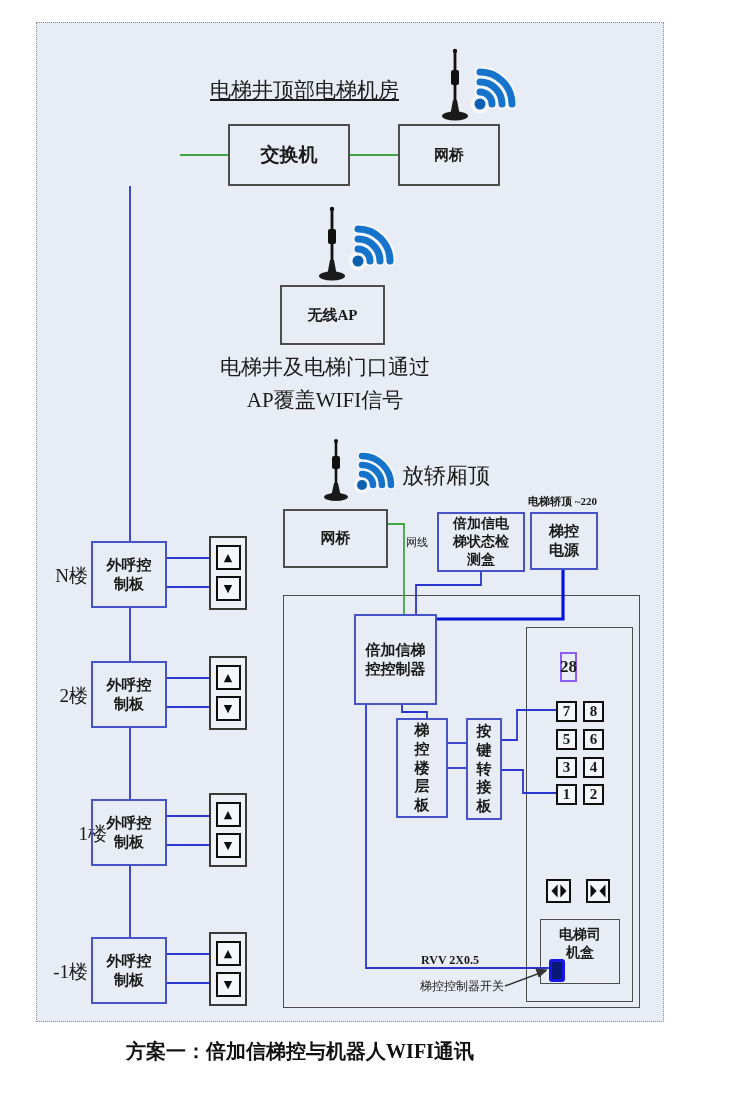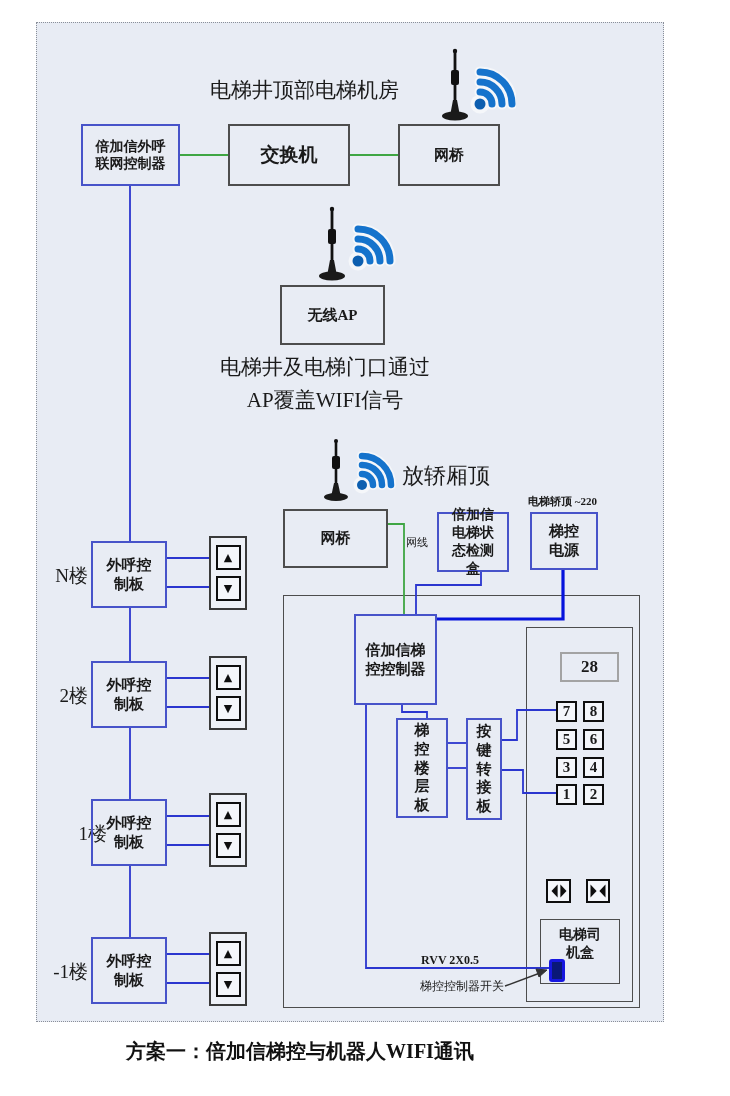--- a/index.html
+++ b/index.html
@@ -46,69 +46,66 @@
     font-size:20px;font-weight:bold;color:#111;
   }
   svg.overlay{position:absolute;left:0;top:0;pointer-events:none;}
 </style>
 </head>
 <body>
 
 <div id="stage">
   <div id="diagram"></div>
 
-  <div class="lbl" style="left:210px;top:76px;font-size:21px;">电梯井顶部电梯机房</div>
+  <div class="lbl" style="left:210px;top:76px;font-size:21px;text-decoration:underline;">电梯井顶部电梯机房</div>
 
   <div class="lbl" style="left:180px;top:353px;width:290px;text-align:center;font-size:21px;">电梯井及电梯门口通过</div>
   <div class="lbl" style="left:180px;top:386px;width:290px;text-align:center;font-size:21px;">AP覆盖WIFI信号</div>
 
   <div class="lbl" style="left:402px;top:461px;font-size:22px;">放轿厢顶</div>
   <div class="lbl" style="left:528px;top:494px;font-size:11px;font-weight:bold;">电梯轿顶 ~220</div>
   <div class="lbl" style="left:406px;top:535px;font-size:11px;">网线</div>
   <div class="lbl" style="left:421px;top:953px;font-size:12px;font-weight:bold;">RVV 2X0.5</div>
   <div class="lbl" style="left:420px;top:978px;font-size:12px;">梯控控制器开关</div>
 
-  <div class="box blue" style="left:81px;top:124px;width:99px;height:62px;font-size:14px;padding:0 12px;">
-    <span>倍加信外呼联网控制器</span>
-  </div>
   <div class="box gray" style="left:228px;top:124px;width:122px;height:62px;font-size:19px;">
     <span>交换机</span>
   </div>
   <div class="box gray" style="left:398px;top:124px;width:102px;height:62px;font-size:15px;">
     <span>网桥</span>
   </div>
 
   <div class="box gray" style="left:280px;top:285px;width:105px;height:60px;font-size:15px;">
     <span>无线AP</span>
   </div>
 
   <div class="box gray" style="left:283px;top:509px;width:105px;height:59px;font-size:15px;">
     <span>网桥</span>
   </div>
-  <div class="box blue" style="left:437px;top:512px;width:72px;height:60px;font-size:14px;padding:0 9px;line-height:1.3;">
+  <div class="box blue" style="left:437px;top:512px;width:88px;height:60px;font-size:14px;padding:0 9px;line-height:1.3;">
     <span>倍加信电梯状态检测盒</span>
   </div>
   <div class="box blue" style="left:530px;top:512px;width:68px;height:58px;font-size:15px;padding:0 14px;justify-content:flex-end;">
     <span>梯控电源</span>
   </div>
 
   <div class="box gray" style="left:283px;top:595px;width:357px;height:413px;border-width:1.5px;"></div>
 
   <div class="box blue" style="left:354px;top:614px;width:83px;height:91px;font-size:15px;padding:0 9px;">
     <span>倍加信梯控控制器</span>
   </div>
   <div class="box blue" style="left:396px;top:718px;width:52px;height:100px;font-size:15px;padding:0 23px;">
     <span>梯控楼层板</span>
   </div>
   <div class="box blue" style="left:466px;top:718px;width:36px;height:102px;font-size:15px;padding:0 10px;">
     <span>按键转接板</span>
   </div>
 
   <div class="box gray" style="left:526px;top:627px;width:107px;height:375px;border-width:1.5px;"></div>
-  <div class="box" style="left:560px;top:652px;width:59px;height:30px;border:2px solid #a3a3a3;font-size:17px;">
+  <div class="box" style="left:560px;top:652px;width:17px;height:30px;border:2px solid #8b5cf6;font-size:17px;">
     <span>28</span>
   </div>
 
   <div class="numbtn" style="left:556px;top:701px;">
       <span>7</span>
     </div>
   <div class="numbtn" style="left:583px;top:701px;">
       <span>8</span>
     </div>
   <div class="numbtn" style="left:556px;top:729px;">

